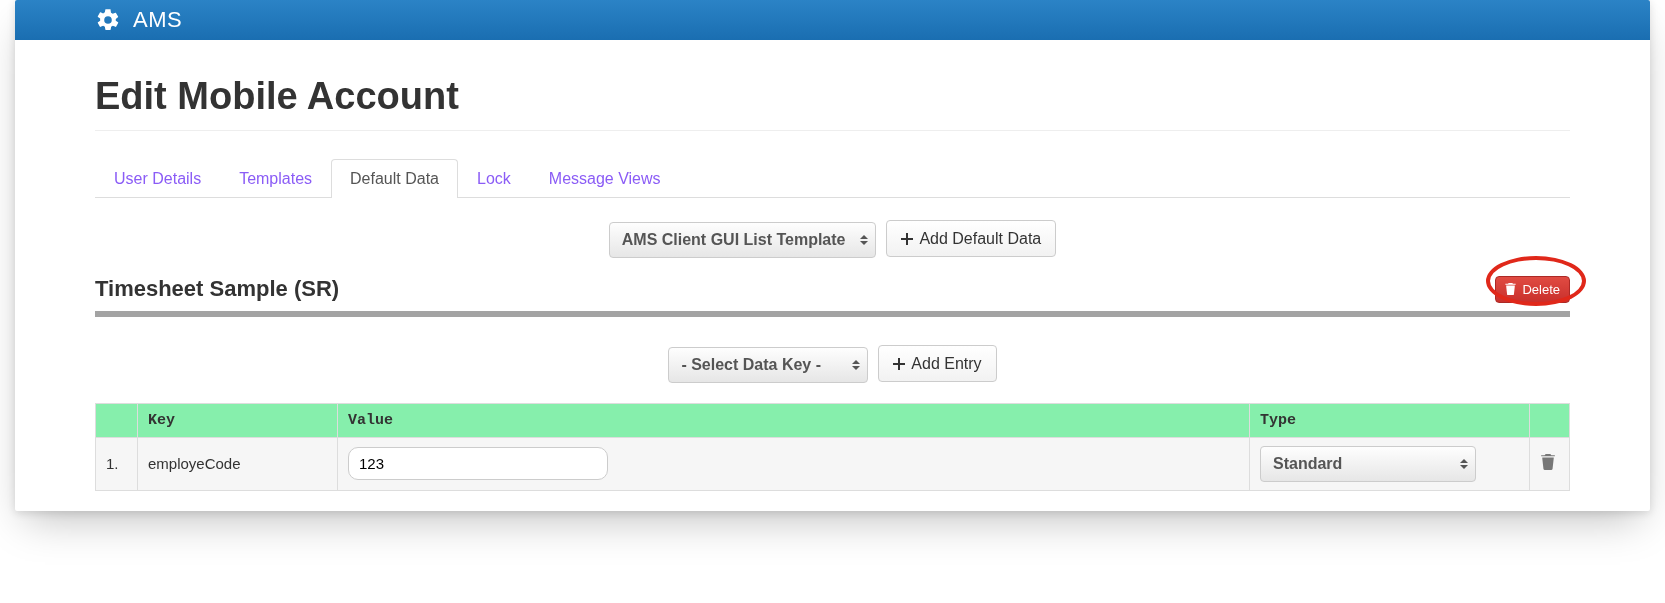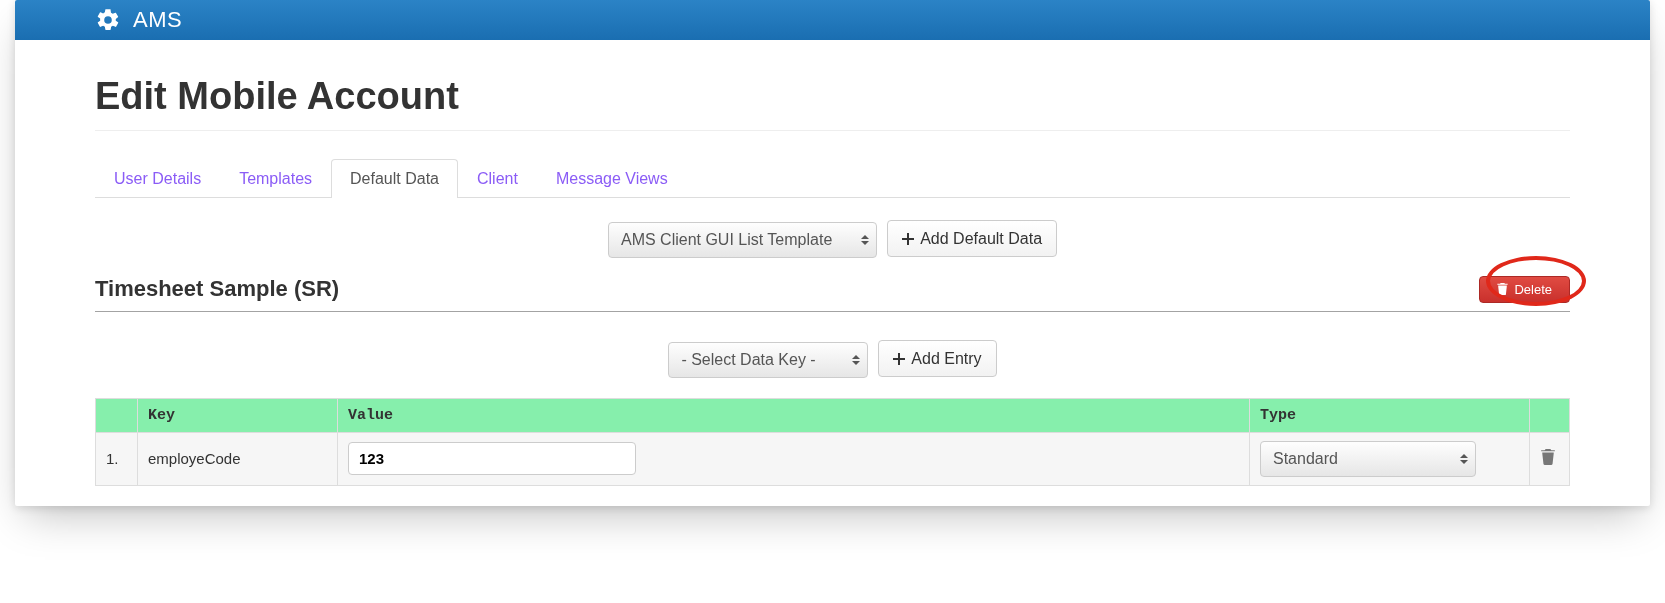--- a/index.html
+++ b/index.html
@@ -61,21 +61,21 @@
       padding: 8px 14px;
       border: 1px solid #ccc;
       border-radius: 4px;
       background: linear-gradient(#ffffff, #f2f2f2);
       color: #333;
       cursor: pointer;
       white-space: nowrap;
       line-height: 1.2;
     }
     .btn .icon { margin-right: 6px; display:inline-flex; }
-    .btn-sm { font-size: 13px; padding: 5px 17px; }
+    .btn-sm { font-size: 13px; padding: 5px 9px; }
     .btn-danger {
       background: linear-gradient(#e04b42, #c9302c);
       border-color: #ac2925;
       color: #fff;
     }
     
     .tabs {
       border-bottom: 1px solid #ddd;
       display:flex;
       margin-bottom: 22px;
@@ -105,26 +105,27 @@
     }
     .select-wrap {
       display:inline-flex;
       align-items:stretch;
       margin-right: 6px;
     }
     .select-box {
       background: linear-gradient(#fefefe,#e6e6e6);
       border: 1px solid #ccc;
       border-radius: 4px;
-      padding: 8px 44px 8px 12px;
+      padding: 8px 30px 8px 12px;
       font-size: 16px;
       color: #555;
       position: relative;
       min-width: 230px;
       text-align: left;
+      font-weight: bold;
     }
     .select-box::after {
       content:"";
       position:absolute;
       right:9px; top:50%; transform:translateY(-50%);
       width:0; height:0;
     }
     .select-arrows {
       position:absolute; right:7px; top:50%; transform:translateY(-50%);
       display:flex; flex-direction:column; gap:2px;
@@ -133,21 +134,21 @@
       width:0;height:0;border-left:4px solid transparent;border-right:4px solid transparent;
     }
     .select-arrows .up{border-bottom:4px solid #555;}
     .select-arrows .down{border-top:4px solid #555;}
 
     .section-header {
       display:flex;
       justify-content: space-between;
       align-items: center;
       padding-bottom: 8px;
-      border-bottom: 1px solid #a3a3a3;
+      border-bottom: 6px solid #a3a3a3;
       margin-bottom: 28px;
       position:relative;
     }
     .section-title {
       font-size: 22px;
       font-weight: 700;
     }
     
     .highlight-oval {
       position:absolute;
@@ -176,26 +177,25 @@
       background: #86efac;
       font-weight: 700;
       font-family: Liberation Mono, monospace;
     }
     table.data-table tr.row td { background: #f6f6f6; }
     .col-num { width: 42px; text-align:center; }
     .col-key { width: 200px; }
     .col-type { width: 280px; }
     .col-actions { width: 40px; text-align:center; }
     input.cell-input {
-      width: 288px;
+      width: 260px;
       padding: 7px 10px;
       border: 1px solid #ccc;
-      border-radius: 4px;
+      border-radius: 10px;
       font-size: 15px;
-      font-weight: bold;
     }
     .type-select {
       width: 216px;
       text-align:left;
       min-width: 200px;
     }
     .trash-icon svg { width:16px; height:16px; fill:#777; }
   </style>
 </head>
 <body>
@@ -214,21 +214,21 @@
   <div class="content">
 
     <div class="page-header-row">
       <h1 class="page-title">Edit Mobile Account</h1>
     </div>
 
     <div class="tabs">
       <div class="tab">User Details</div>
       <div class="tab">Templates</div>
       <div class="tab active">Default Data</div>
-      <div class="tab">Client</div>
+      <div class="tab">Lock</div>
       <div class="tab">Message Views</div>
     </div>
 
     <div class="select-row">
       <div class="select-wrap">
         <div class="select-box">
           <span>AMS Client GUI List Template</span>
           <span class="select-arrows">
               <span class="up"></span>
               <span class="down"></span>

